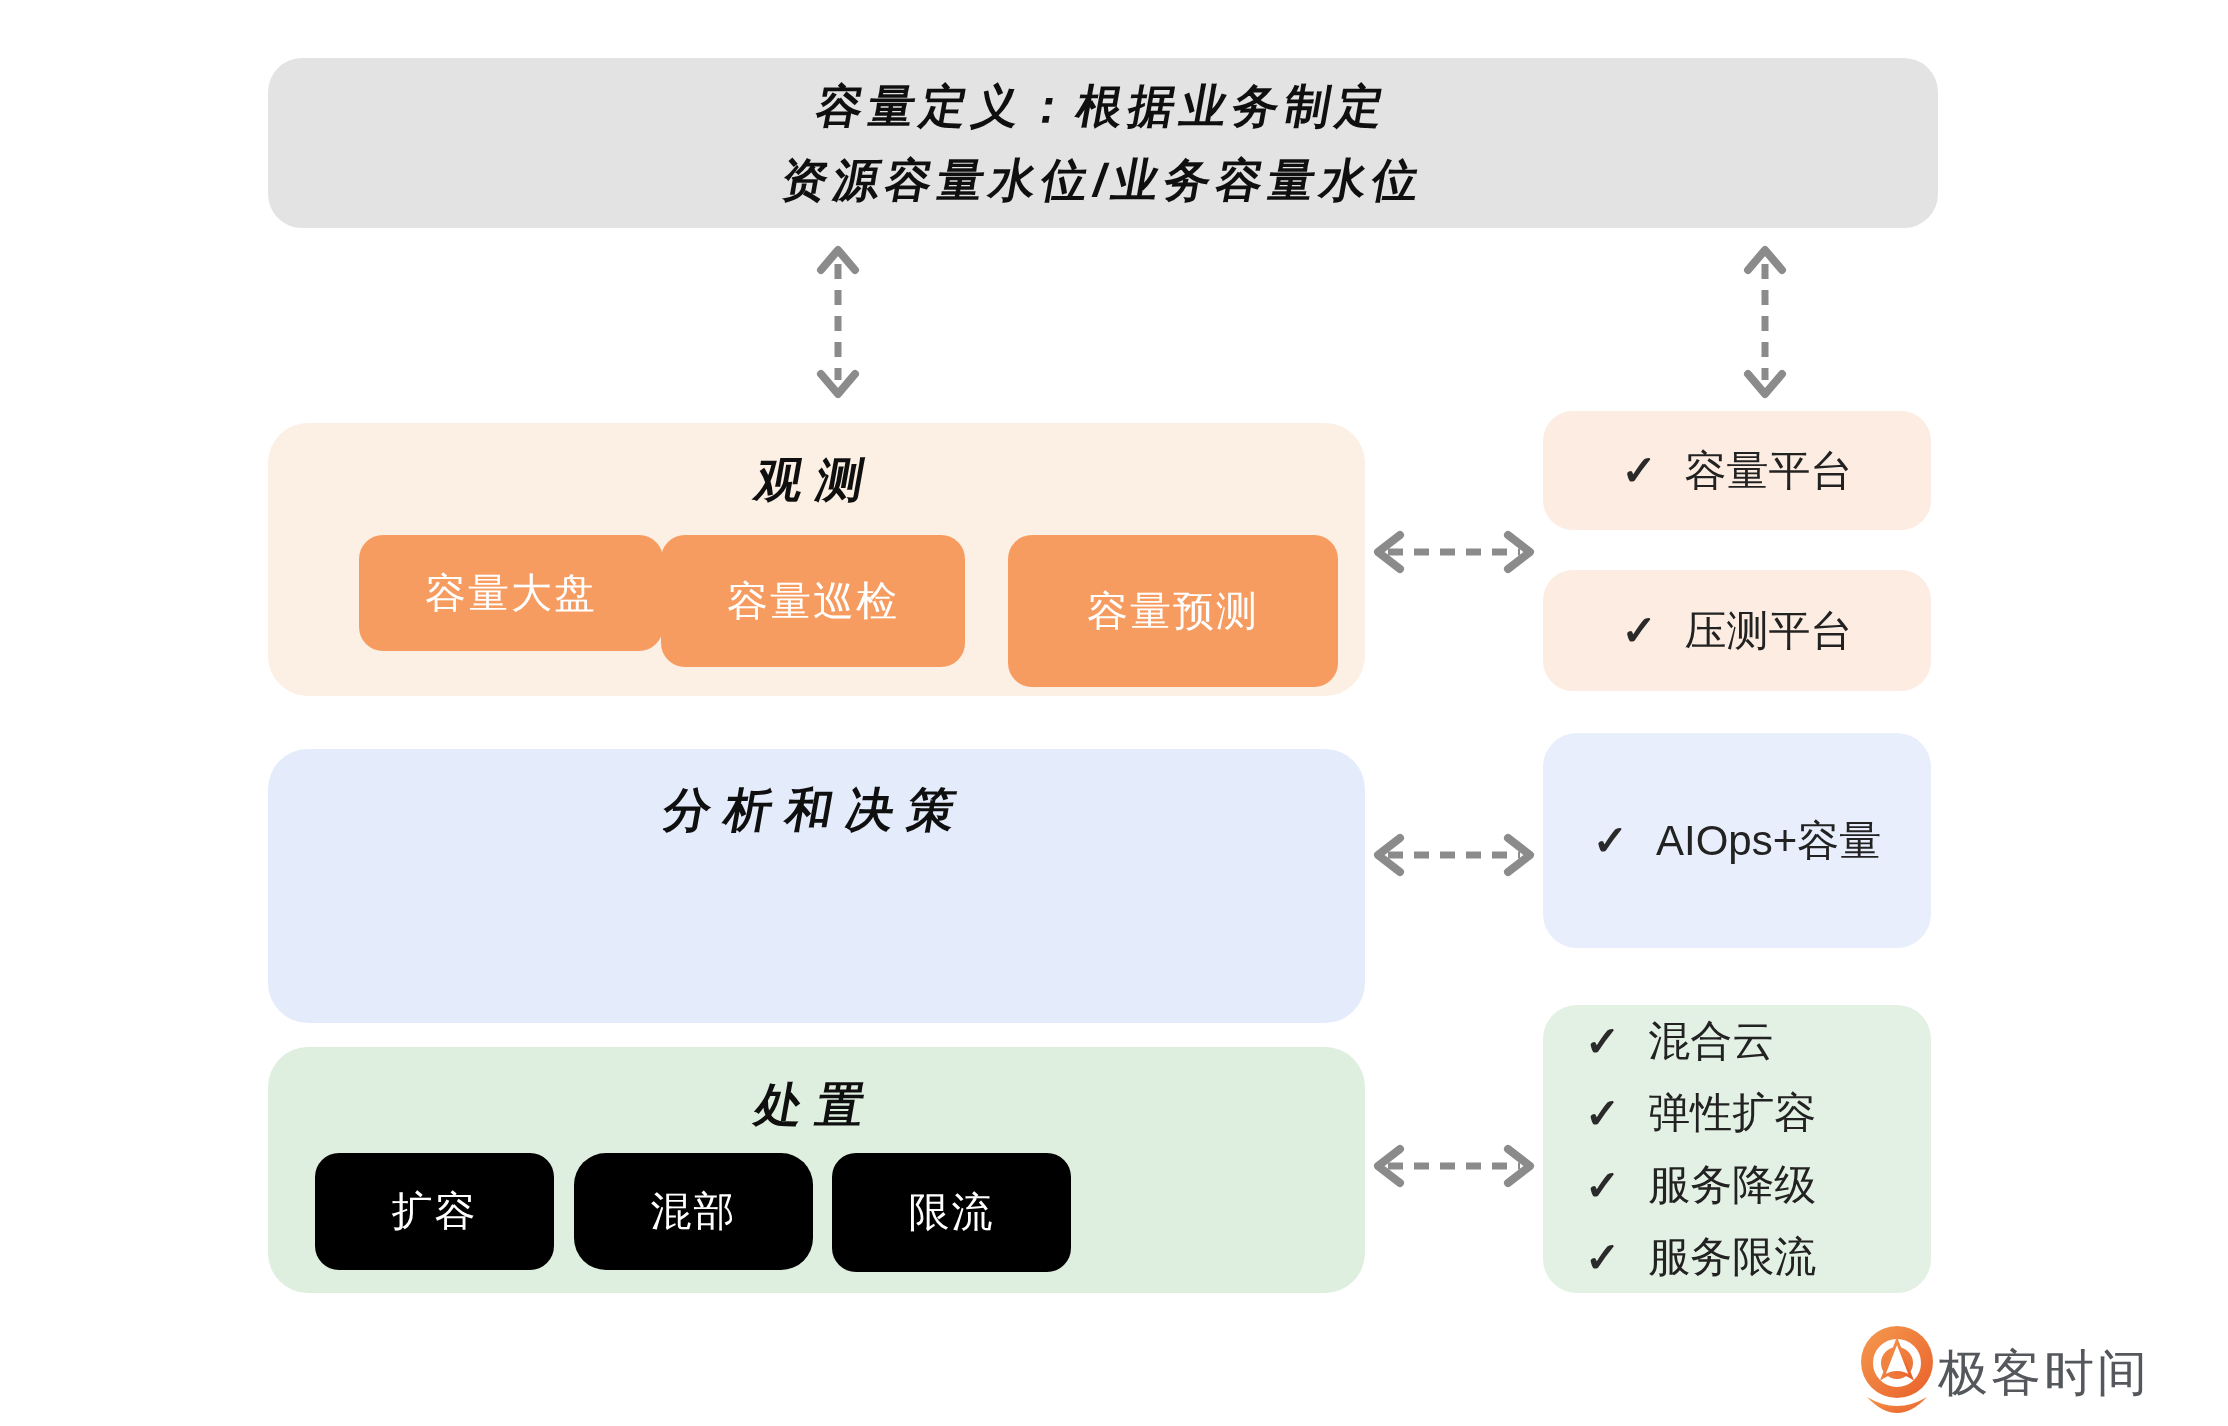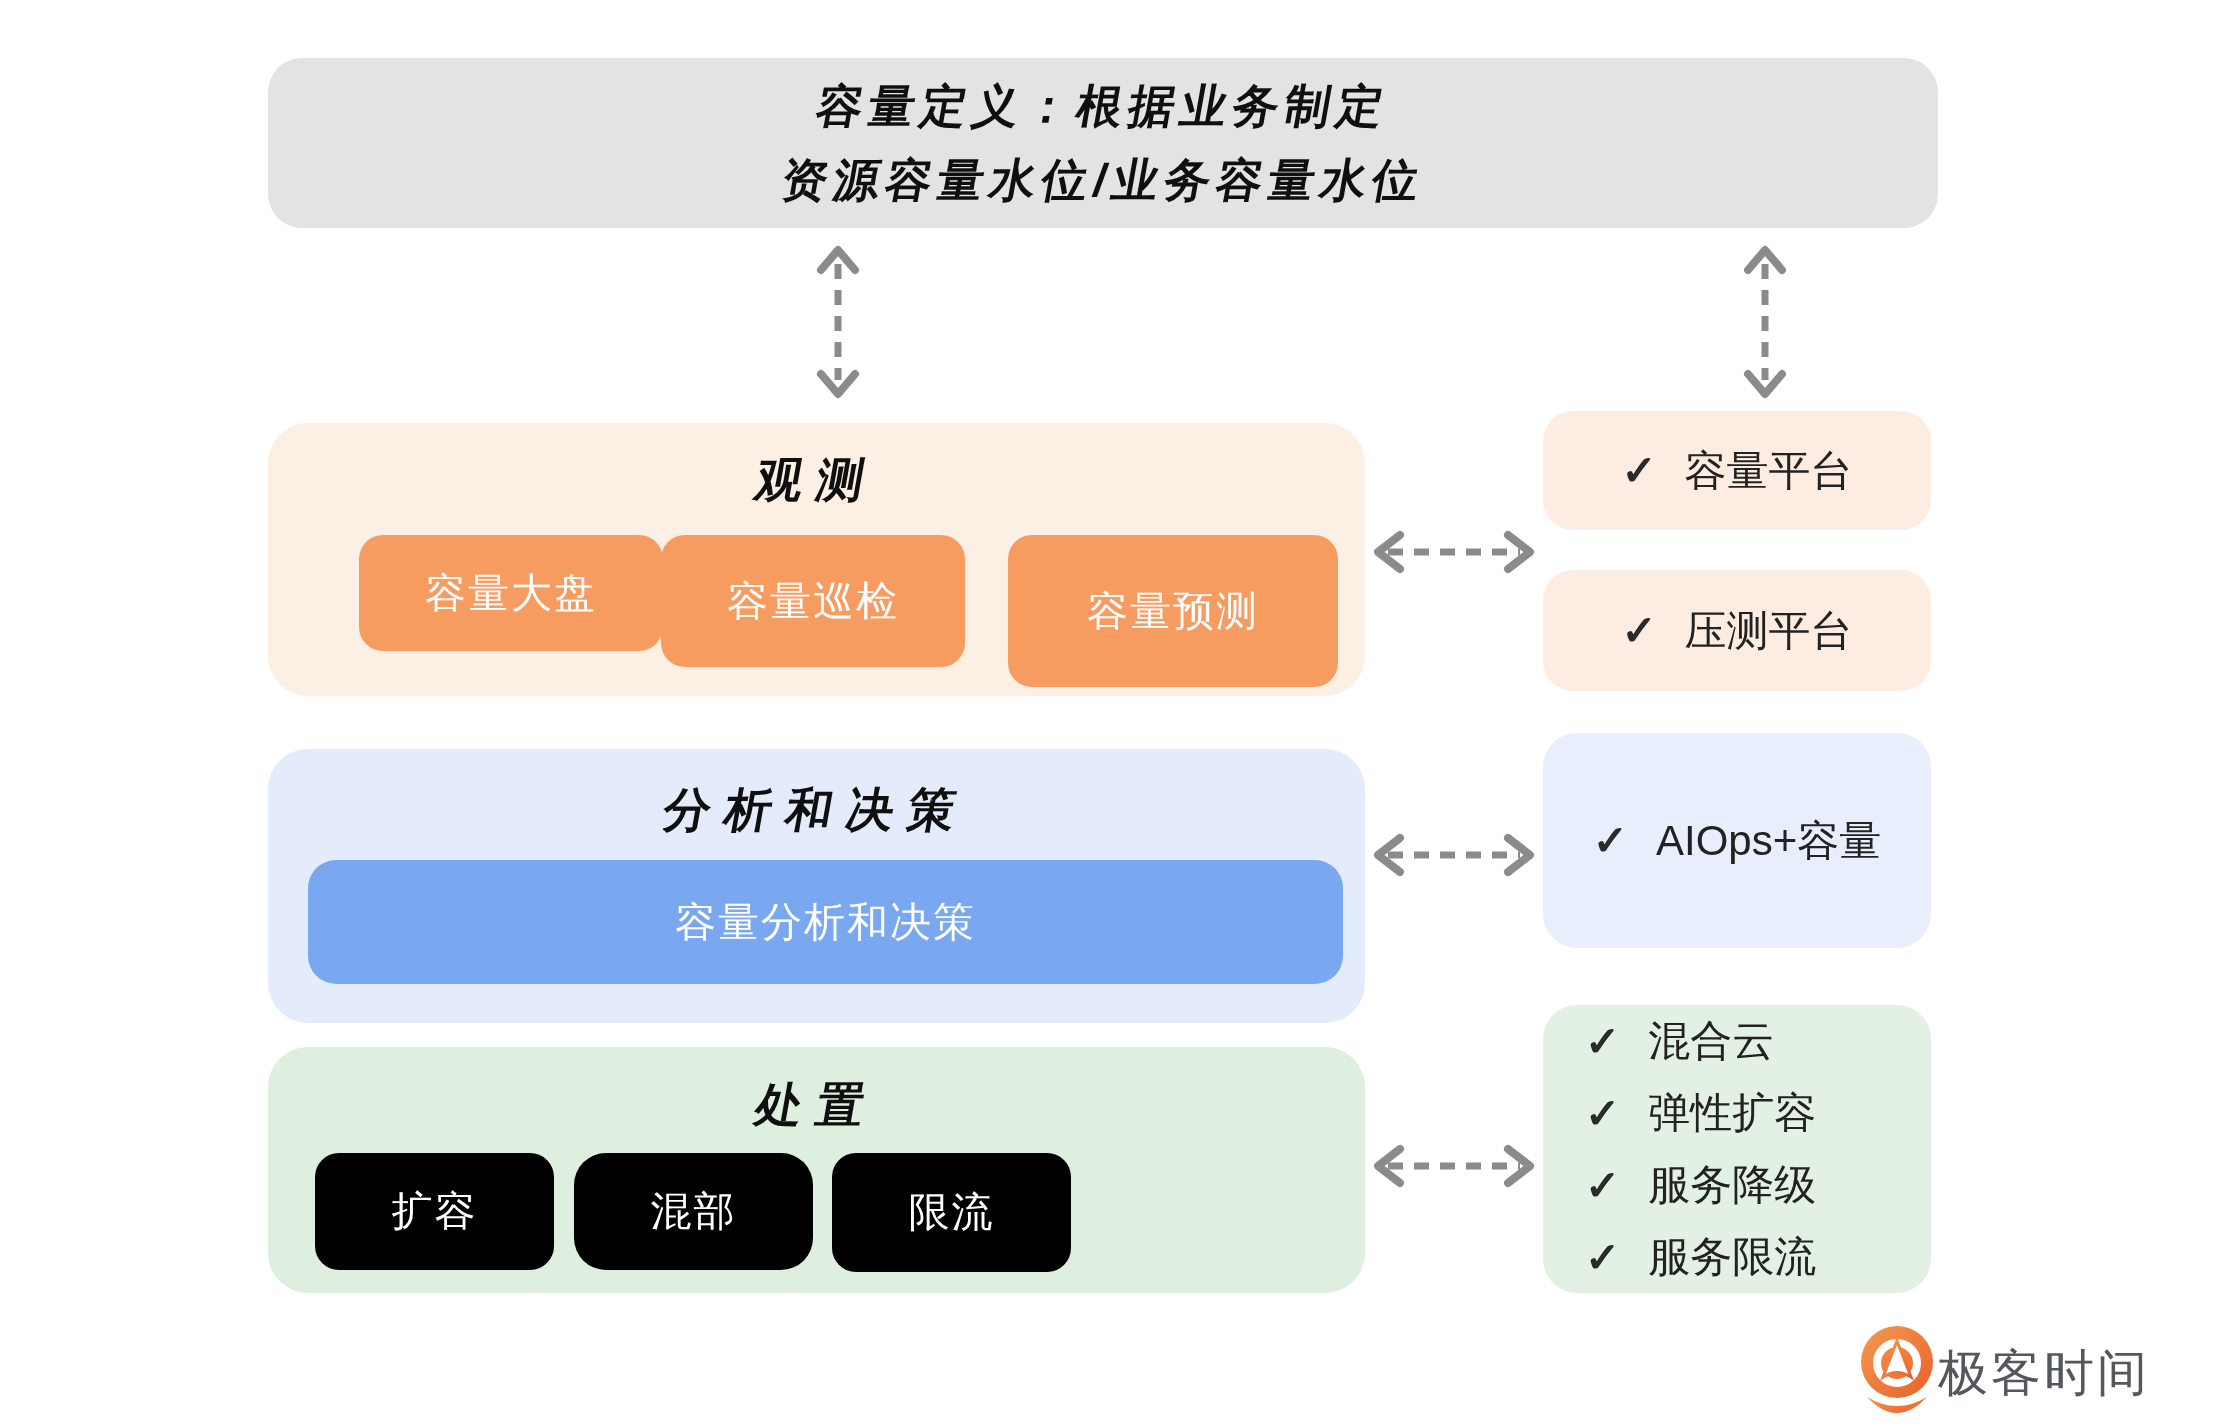--- a/index.html
+++ b/index.html
@@ -115,21 +115,20 @@
   </div>
   <div class="side-box peach" style="top:570px;height:121px;">
     <span class="check">✓</span>
     <span>压测平台</span>
   </div>
 
   <div class="panel blue">
     <div class="panel-title" style="top:30px;">
       <span>分析和决策</span>
     </div>
-    <div class="chip blue" style="left:40px;top:111px;width:1035px;height:124px;">容量分析和决策</div>
   </div>
 
   <svg class="arrow-svg" style="left:1368px;top:831px;" width="172" height="48" viewBox="0 0 172 48">
     <line x1="20" y1="24" x2="152" y2="24" stroke-width="7" stroke-dasharray="15 11"></line>
     <polyline points="32,7 10,24 32,41" stroke-width="8" stroke-linecap="round" stroke-linejoin="round"></polyline>
     <polyline points="140,7 162,24 140,41" stroke-width="8" stroke-linecap="round" stroke-linejoin="round"></polyline>
   </svg>
 
   <div class="side-box lblue" style="top:733px;height:215px;">
     <span class="check">✓</span>

